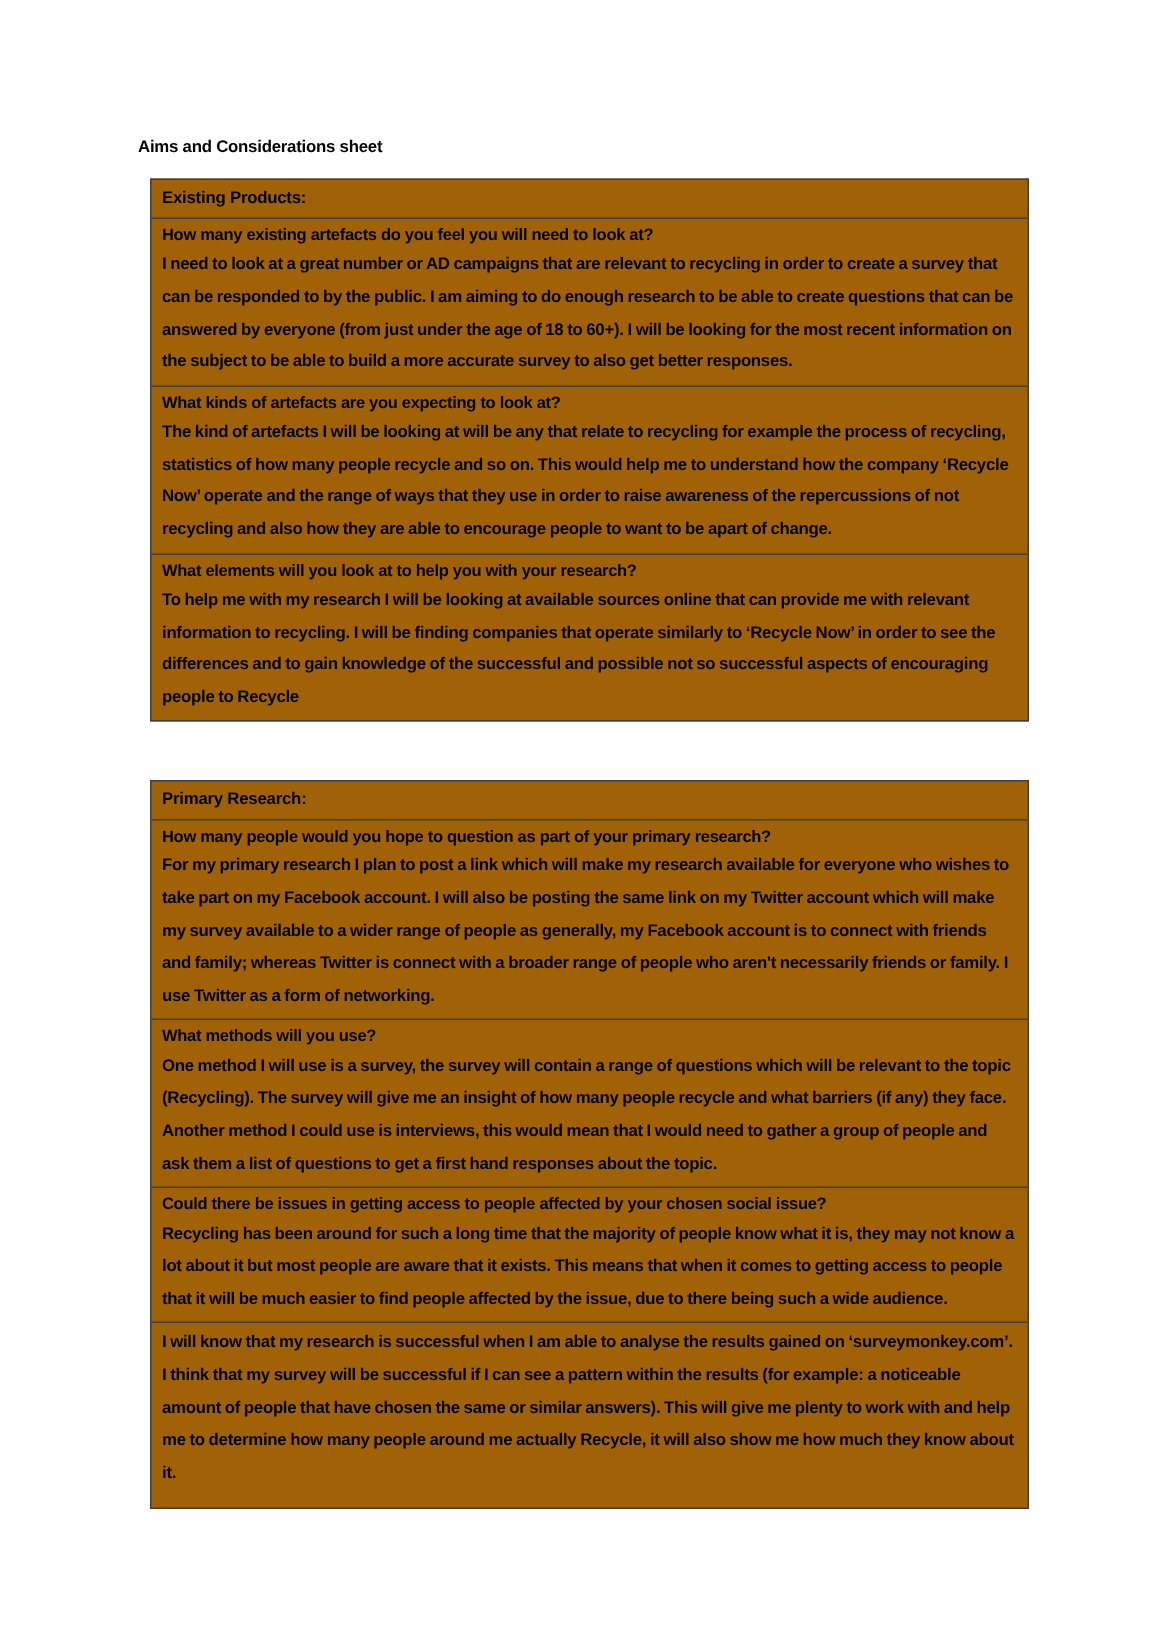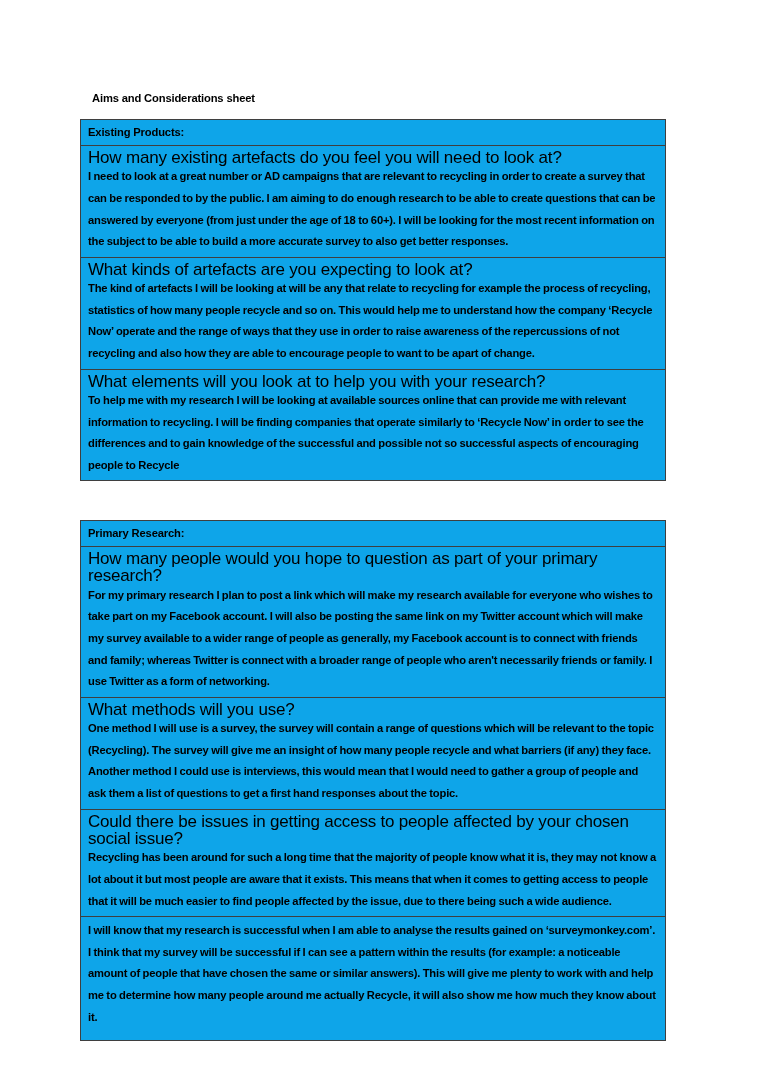--- a/index.html
+++ b/index.html
@@ -26,44 +26,44 @@
     position: absolute;
     left: 92px;
     top: 92px;
     font-size: 11.2px;
     font-weight: bold;
     letter-spacing: -0.15px;
     white-space: nowrap;
   }
   .table {
     position: absolute;
-    left: 80px;
+    left: 100px;
     width: 586px;
     border: 1.4px solid #3f3f3f;
     border-collapse: collapse;
     box-sizing: border-box;
-    background: #0ea5e9;
+    background: #a16207;
   }
   #table-existing-products { top: 119px; }
   #table-primary-research  { top: 500px; margin-top: 20px; }
 
   .row {
     border-bottom: 1.4px solid #3f3f3f;
     box-sizing: border-box;
     padding: 3px 7px 4px 7px;
   }
   .row:last-child {
     border-bottom: none;
   }
   .row.header-row {
     padding: 4px 7px 5px 7px;
   }
   .q {
-    font-size: 17px;
-    font-weight: normal;
+    font-size: 11px;
+    font-weight: bold;
     line-height: 17.4px;
     letter-spacing: -0.2px;
     margin: 0;
   }
   .a {
     font-size: 11.2px;
     font-weight: bold;
     line-height: 21.6px;
     letter-spacing: -0.18px;
     margin: 0;

